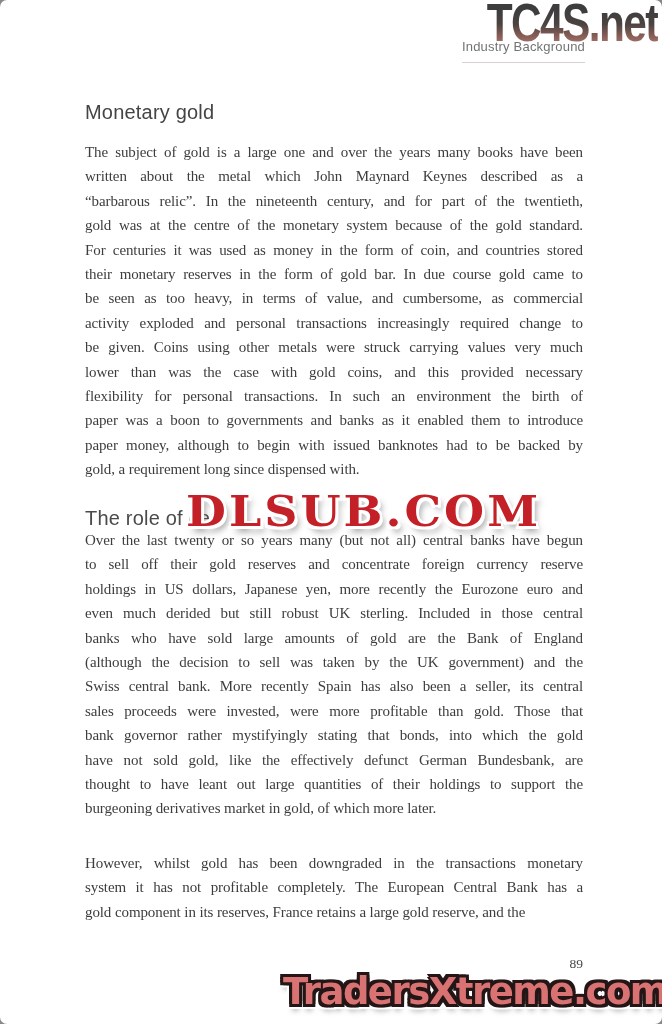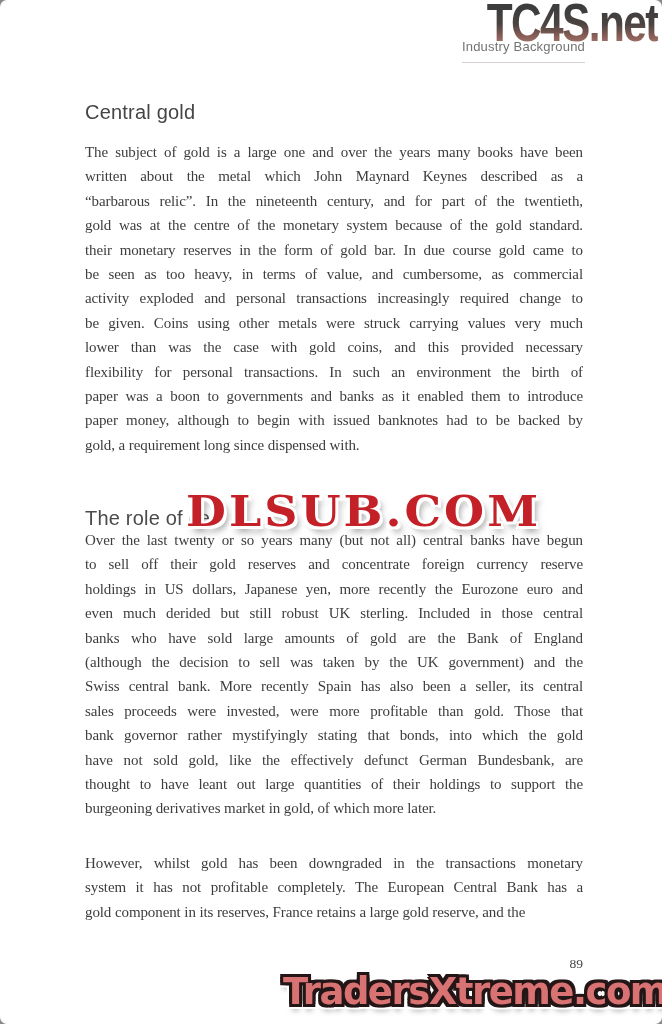--- a/index.html
+++ b/index.html
@@ -96,27 +96,28 @@
 <body>
 
 <div class="page">
 
   <div class="logo-wrap">
     <div class="logo-text">TC4S.net</div>
   </div>
 
   <div class="tagline">Industry Background</div>
 
-  <h1 class="h1">Central gold</h1>
+  <h1 class="h1">Monetary gold</h1>
 
   <div class="para para1">
       <div class="jline">The subject of gold is a large one and over the years many books have been</div>
       <div class="jline">written about the metal which John Maynard Keynes described as a</div>
       <div class="jline">“barbarous relic”. In the nineteenth century, and for part of the twentieth,</div>
       <div class="jline">gold was at the centre of the monetary system because of the gold standard.</div>
+      <div class="jline">For centuries it was used as money in the form of coin, and countries stored</div>
       <div class="jline">their monetary reserves in the form of gold bar. In due course gold came to</div>
       <div class="jline">be seen as too heavy, in terms of value, and cumbersome, as commercial</div>
       <div class="jline">activity exploded and personal transactions increasingly required change to</div>
       <div class="jline">be given. Coins using other metals were struck carrying values very much</div>
       <div class="jline">lower than was the case with gold coins, and this provided necessary</div>
       <div class="jline">flexibility for personal transactions. In such an environment the birth of</div>
       <div class="jline">paper was a boon to governments and banks as it enabled them to introduce</div>
       <div class="jline">paper money, although to begin with issued banknotes had to be backed by</div>
       <div class="jline">gold, a requirement long since dispensed with.</div>
     </div>

